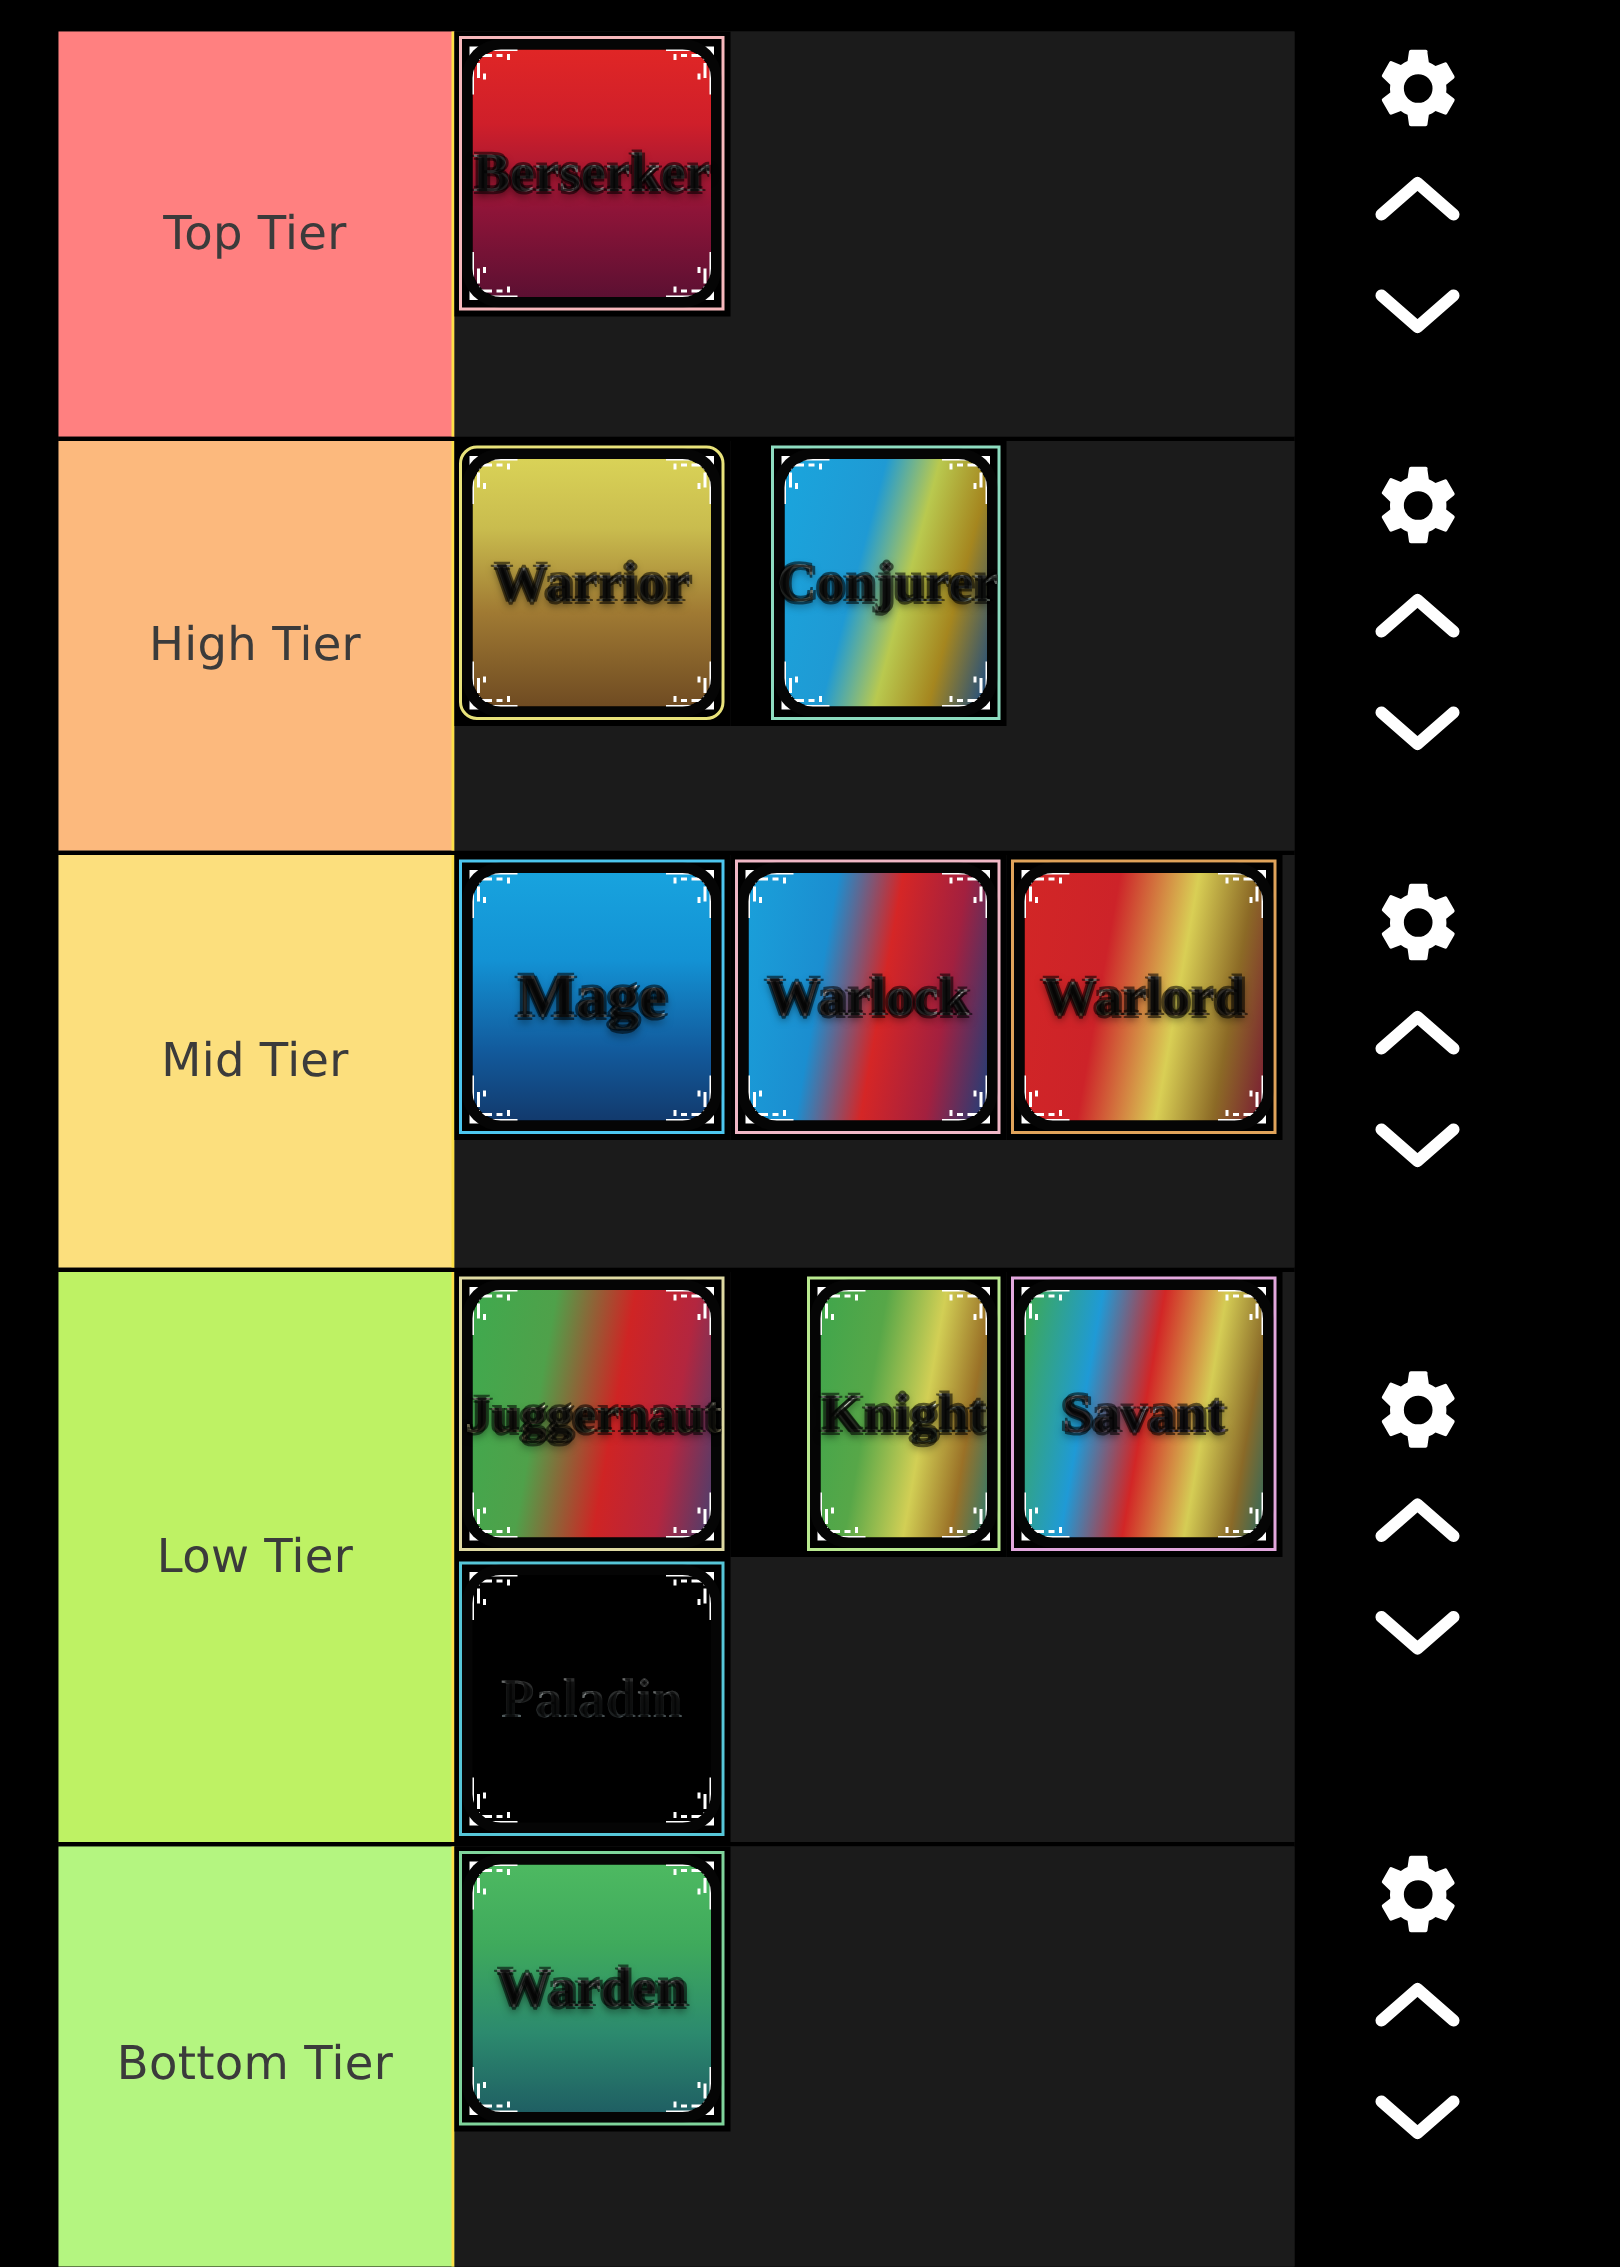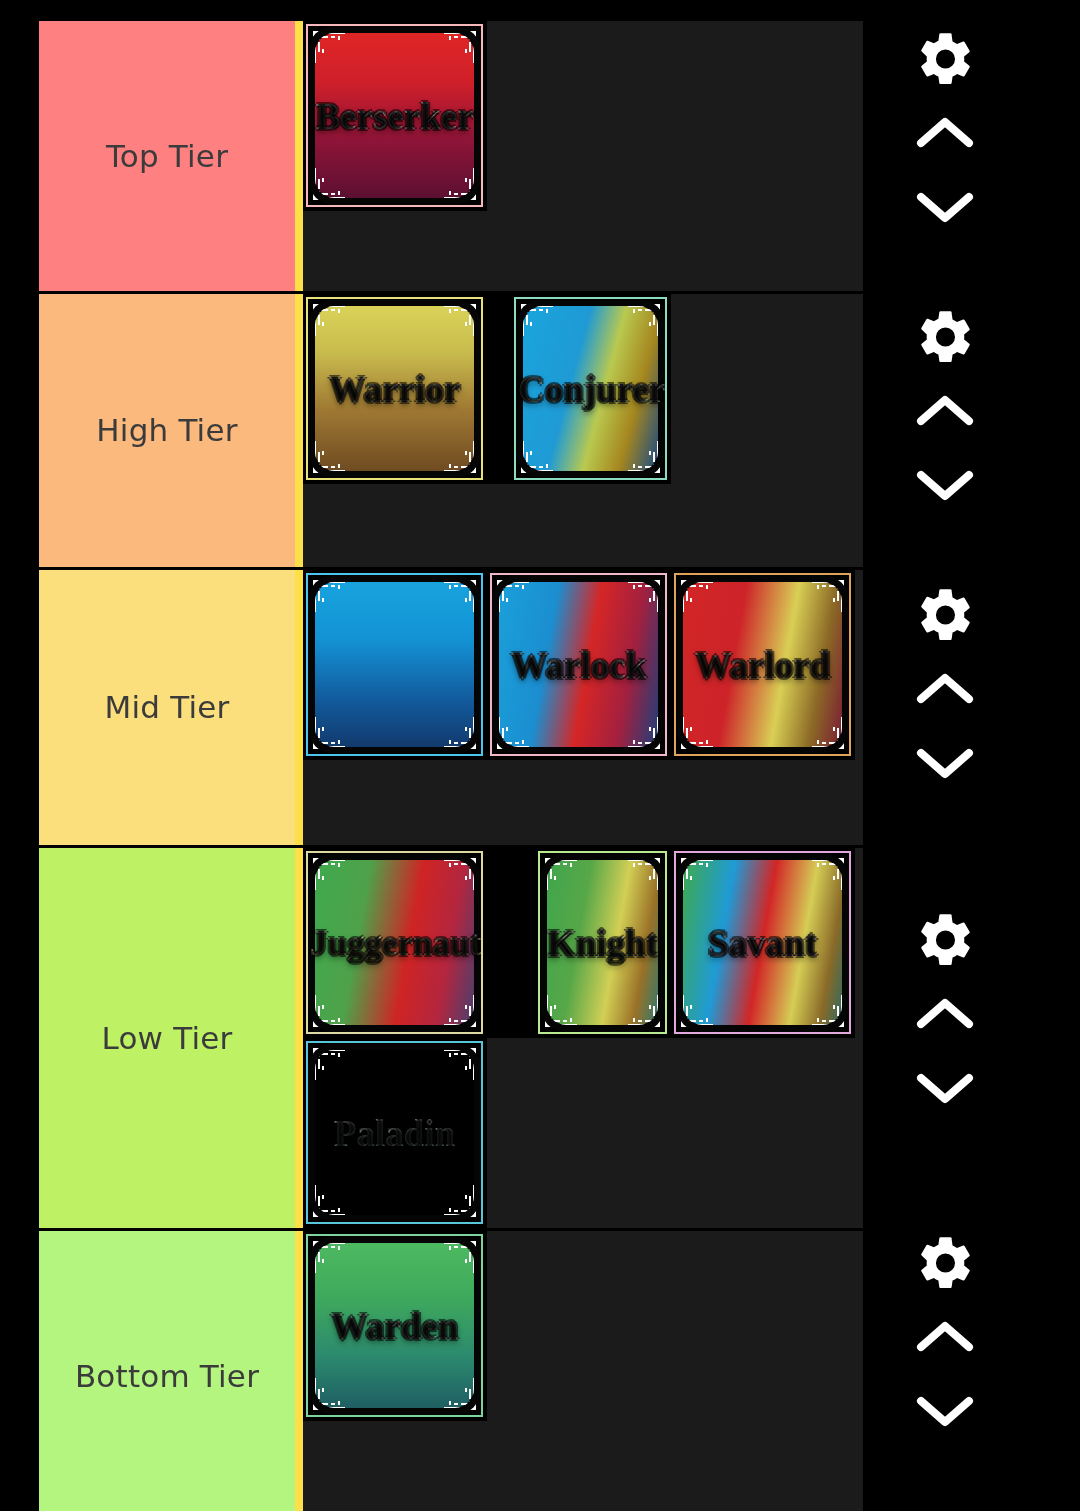--- a/index.html
+++ b/index.html
@@ -44,21 +44,21 @@
     flex: 0 0 264px;
     display: flex;
     align-items: center;
     justify-content: center;
     text-align: center;
     color: #3b3b3b;
     font-size: 31px;
     font-family: "DejaVu Sans", sans-serif;
     letter-spacing: 0.2px;
     box-sizing: border-box;
-    border-right: 8px solid #fde047;
+    border-right: 2px solid #fde047;
     padding: 4px 6px;
     line-height: 1.1;
   }
 
   .tier-items {
     flex: 1 1 auto;
     background: #1b1b1b;
     display: flex;
     flex-wrap: wrap;
     align-content: flex-start;
@@ -229,21 +229,21 @@
               </div>
               <div class="card-name md" style="background-image: linear-gradient(rgb(255, 255, 255) 0%, rgb(255, 255, 255) 45%, rgb(245, 201, 210) 100%); background-clip: text; color: transparent; -webkit-text-fill-color: transparent;">Berserker</div>
             </div>
           </div>
         </div>
       </div>
       <div class="tier-row" style="min-height: 273px;">
         <div class="tier-label" style="background: rgb(252, 185, 125); color: rgb(59, 59, 59);">High Tier</div>
         <div class="tier-items">
           <div class="card">
-            <div class="card-frame" style="border-color: rgb(232, 226, 122);">
+            <div class="card-frame" style="border-color: rgb(232, 226, 122); border-radius: 12px;">
               <div class="card-art">
                 <div class="card-inner" style="background: linear-gradient(rgb(217, 210, 87) 0%, rgb(201, 188, 78) 28%, rgb(160, 122, 51) 62%, rgb(111, 75, 34) 100%);"></div>
                 <div class="deco tl">
                   <svg viewBox="0 0 34 34" xmlns="http://www.w3.org/2000/svg">
                     <g fill="#ffffff">
                       <path d="M1 1h32v3H4v29H1z"></path>
                       <path d="M6 6h10v2H8v2H6z"></path>
                       <path d="M6 12h2v10H6z"></path>
                       <path d="M19 6h4v2h-4z"></path>
                       <path d="M26 6h2v4h-2z"></path>
@@ -398,20 +398,21 @@
                       <path d="M1 1h32v3H4v29H1z"></path>
                       <path d="M6 6h10v2H8v2H6z"></path>
                       <path d="M6 12h2v10H6z"></path>
                       <path d="M19 6h4v2h-4z"></path>
                       <path d="M26 6h2v4h-2z"></path>
                       <path d="M10 19h2v4h-2z"></path>
                     </g>
                   </svg>
                 </div>
               </div>
+              <div class="card-name" style="background-image: linear-gradient(rgb(255, 255, 255) 0%, rgb(255, 255, 255) 48%, rgb(159, 217, 245) 100%); background-clip: text; color: transparent; -webkit-text-fill-color: transparent;">Mage</div>
             </div>
           </div>
           <div class="card">
             <div class="card-frame" style="border-color: rgb(240, 183, 198); padding-left: 38px;">
               <div class="card-art">
                 <div class="card-inner" style="background: linear-gradient(100deg, rgb(26, 160, 218) 0%, rgb(27, 142, 208) 32%, rgb(213, 38, 38) 55%, rgb(163, 32, 63) 78%, rgb(29, 63, 122) 100%);"></div>
                 <div class="deco tl">
                   <svg viewBox="0 0 34 34" xmlns="http://www.w3.org/2000/svg">
                     <g fill="#ffffff">
                       <path d="M1 1h32v3H4v29H1z"></path>

